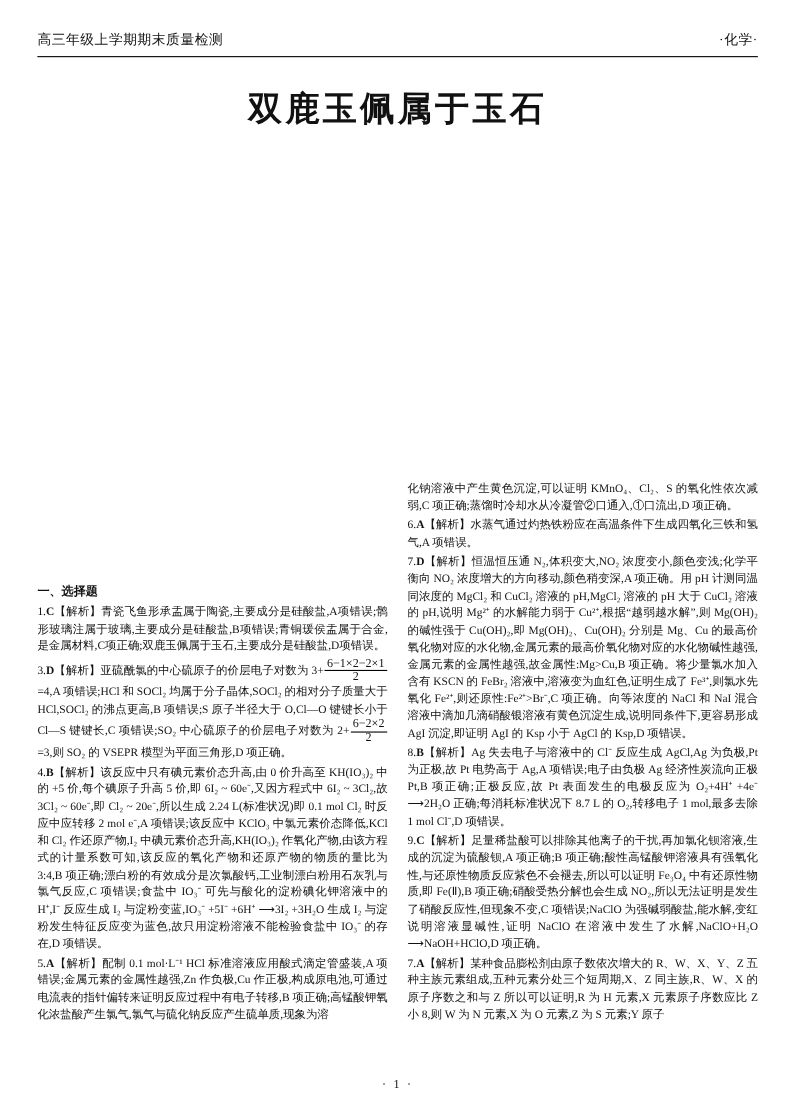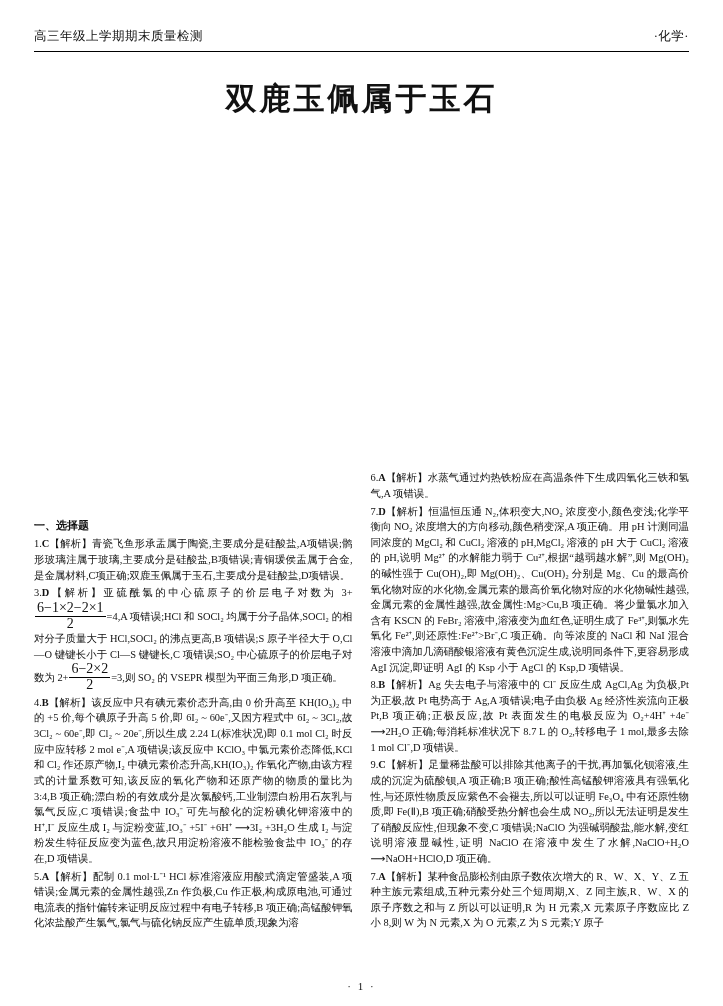--- a/index.html
+++ b/index.html
@@ -60,21 +60,21 @@
   .item{
     margin-bottom:2px;
     text-indent:0;
   }
   .item .num{font-weight:normal;}
   .item .ans{font-weight:bold;}
   .frac{
     display:inline-block;
     vertical-align:-0.55em;
     text-align:center;
-    font-size:14px;
+    font-size:11px;
     line-height:1.05;
     margin:0 1px;
   }
   .frac .n{display:block;border-bottom:1px solid #000;padding:0 2px;}
   .frac .d{display:block;padding:0 2px;}
   .footer{
     position:absolute;
     left:0;right:0;
     bottom:14px;
     text-align:center;
@@ -112,20 +112,23 @@
       <div class="item">
         <span class="num">4.</span><span class="ans">B</span><span>【解析】</span><span>该反应中只有碘元素价态升高,由 0 价升高至 KH(IO₃)₂ 中的 +5 价,每个碘原子升高 5 价,即 6I₂ ~ 60e⁻,又因方程式中 6I₂ ~ 3Cl₂,故 3Cl₂ ~ 60e⁻,即 Cl₂ ~ 20e⁻,所以生成 2.24 L(标准状况)即 0.1 mol Cl₂ 时反应中应转移 2 mol e⁻,A 项错误;该反应中 KClO₃ 中氯元素价态降低,KCl 和 Cl₂ 作还原产物,I₂ 中碘元素价态升高,KH(IO₃)₂ 作氧化产物,由该方程式的计量系数可知,该反应的氧化产物和还原产物的物质的量比为 3:4,B 项正确;漂白粉的有效成分是次氯酸钙,工业制漂白粉用石灰乳与氯气反应,C 项错误;食盐中 IO₃⁻ 可先与酸化的淀粉碘化钾溶液中的 H⁺,I⁻ 反应生成 I₂ 与淀粉变蓝,IO₃⁻ +5I⁻ +6H⁺ ⟶3I₂ +3H₂O 生成 I₂ 与淀粉发生特征反应变为蓝色,故只用淀粉溶液不能检验食盐中 IO₃⁻ 的存在,D 项错误。</span>
       </div>
 
       <div class="item">
         <span class="num">5.</span><span class="ans">A</span><span>【解析】</span><span>配制 0.1 mol·L⁻¹ HCl 标准溶液应用酸式滴定管盛装,A 项错误;金属元素的金属性越强,Zn 作负极,Cu 作正极,构成原电池,可通过电流表的指针偏转来证明反应过程中有电子转移,B 项正确;高锰酸钾氧化浓盐酸产生氯气,氯气与硫化钠反应产生硫单质,现象为溶</span>
       </div>
     </div>
 
     <div class="col">
+      <div class="item">
+        <span>化钠溶液中产生黄色沉淀,可以证明 KMnO₄、Cl₂、S 的氧化性依次减弱,C 项正确;蒸馏时冷却水从冷凝管②口通入,①口流出,D 项正确。</span>
+      </div>
 
       <div class="item">
         <span class="num">6.</span><span class="ans">A</span><span>【解析】</span><span>水蒸气通过灼热铁粉应在高温条件下生成四氧化三铁和氢气,A 项错误。</span>
       </div>
 
       <div class="item">
         <span class="num">7.</span><span class="ans">D</span><span>【解析】</span><span>恒温恒压通 N₂,体积变大,NO₂ 浓度变小,颜色变浅;化学平衡向 NO₂ 浓度增大的方向移动,颜色稍变深,A 项正确。用 pH 计测同温同浓度的 MgCl₂ 和 CuCl₂ 溶液的 pH,MgCl₂ 溶液的 pH 大于 CuCl₂ 溶液的 pH,说明 Mg²⁺ 的水解能力弱于 Cu²⁺,根据“越弱越水解”,则 Mg(OH)₂ 的碱性强于 Cu(OH)₂,即 Mg(OH)₂、Cu(OH)₂ 分别是 Mg、Cu 的最高价氧化物对应的水化物,金属元素的最高价氧化物对应的水化物碱性越强,金属元素的金属性越强,故金属性:Mg&gt;Cu,B 项正确。将少量氯水加入含有 KSCN 的 FeBr₂ 溶液中,溶液变为血红色,证明生成了 Fe³⁺,则氯水先氧化 Fe²⁺,则还原性:Fe²⁺&gt;Br⁻,C 项正确。向等浓度的 NaCl 和 NaI 混合溶液中滴加几滴硝酸银溶液有黄色沉淀生成,说明同条件下,更容易形成 AgI 沉淀,即证明 AgI 的 Ksp 小于 AgCl 的 Ksp,D 项错误。</span>
       </div>
 
       <div class="item">

